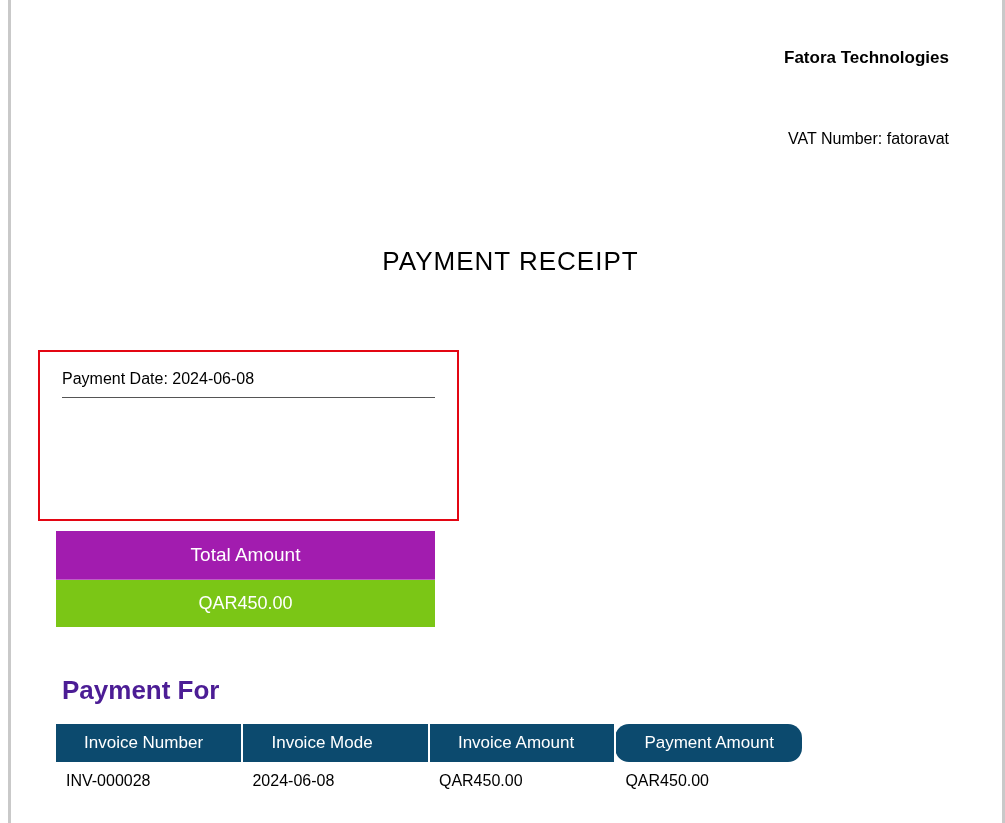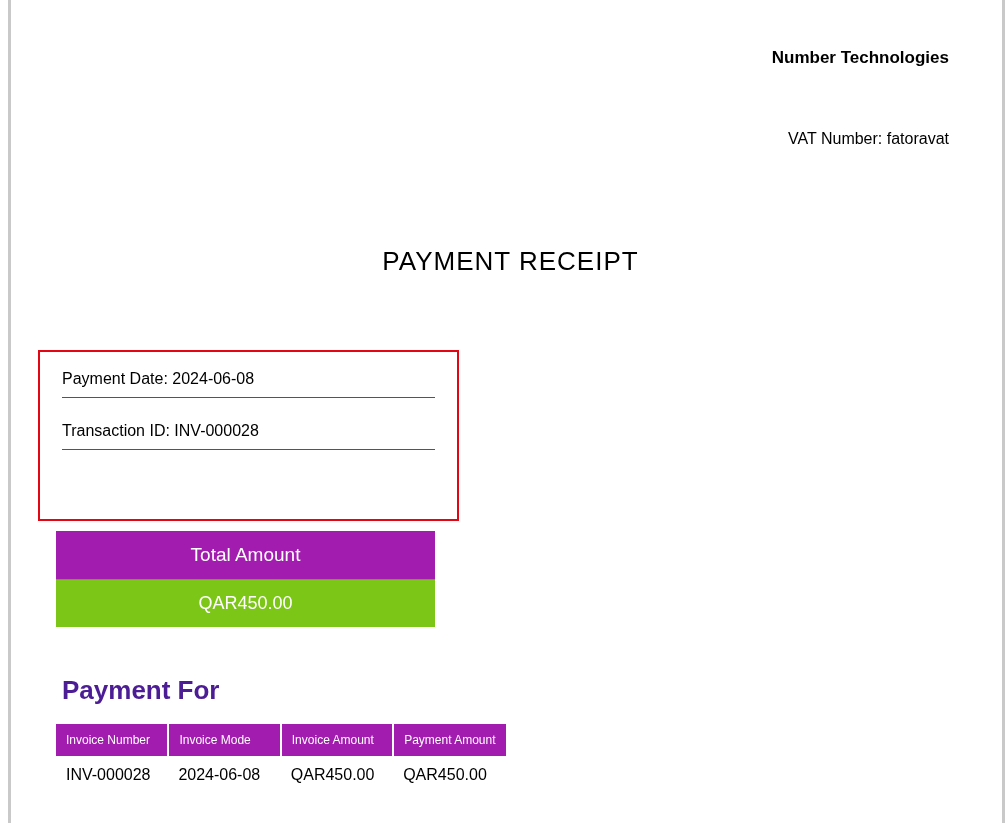--- a/index.html
+++ b/index.html
@@ -110,66 +110,62 @@
       color: #4c1d95;
     }
     .table {
       position: absolute;
       top: 724px;
       left: 56px;
       right: 56px;
       border-collapse: collapse;
     }
     .table th {
-      background: #a21caf;
+      background: #0c4a6e;
       color: #fff;
       font-weight: 400;
       text-align: left;
-      padding: 9px 10px;
-      font-size: 12px;
+      padding: 9px 28px;
+      font-size: 17px;
       border-right: 2px solid #fff;
     }
     .table th:last-child {
       border-right: none;
     }
     .table td {
       padding: 10px 10px 0 10px;
       font-size: 16px;
       color: #000;
     }
     .col1 { width: 25%; }
     .col2 { width: 25%; }
     .col3 { width: 25%; }
-    .col4 { width: 25%; }
+    .col4 { width: 25%; border-radius: 14px; }
   </style>
 </head>
 <body>
 
 <div class="page-border-left"></div>
 <div class="page-border-right"></div>
 
 <div class="content">
 
-  <div class="company-name">Number Technologies</div>
+  <div class="company-name">Fatora Technologies</div>
 
   <div class="vat-number">
     <span>VAT Number:</span>
     <span>fatoravat</span>
   </div>
 
   <div class="title">PAYMENT RECEIPT</div>
 
   <div class="details-box">
     <div class="detail-row">
       <span>Payment Date:</span>
       <span>2024-06-08</span>
-    </div>
-    <div class="detail-row">
-      <span>Transaction ID:</span>
-      <span>INV-000028</span>
     </div>
   </div>
 
   <div class="total-box">
     <div class="total-label">Total Amount</div>
     <div class="total-amount">QAR450.00</div>
   </div>
 
   <div class="payment-for">Payment For</div>
 

